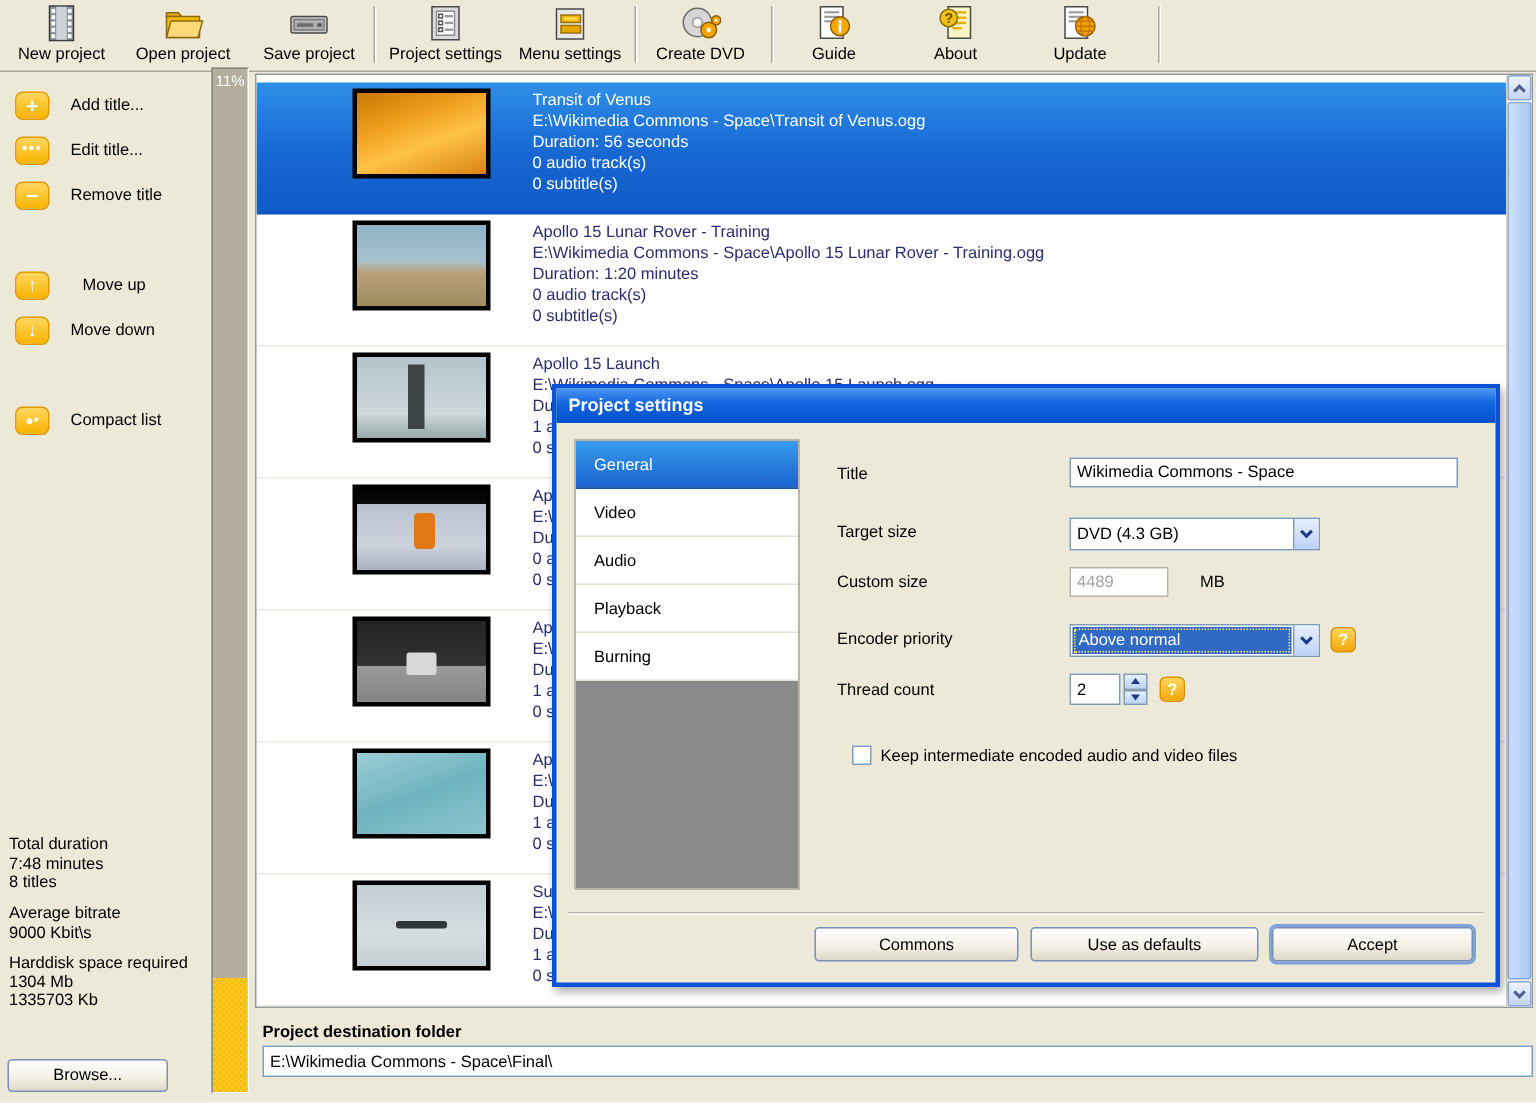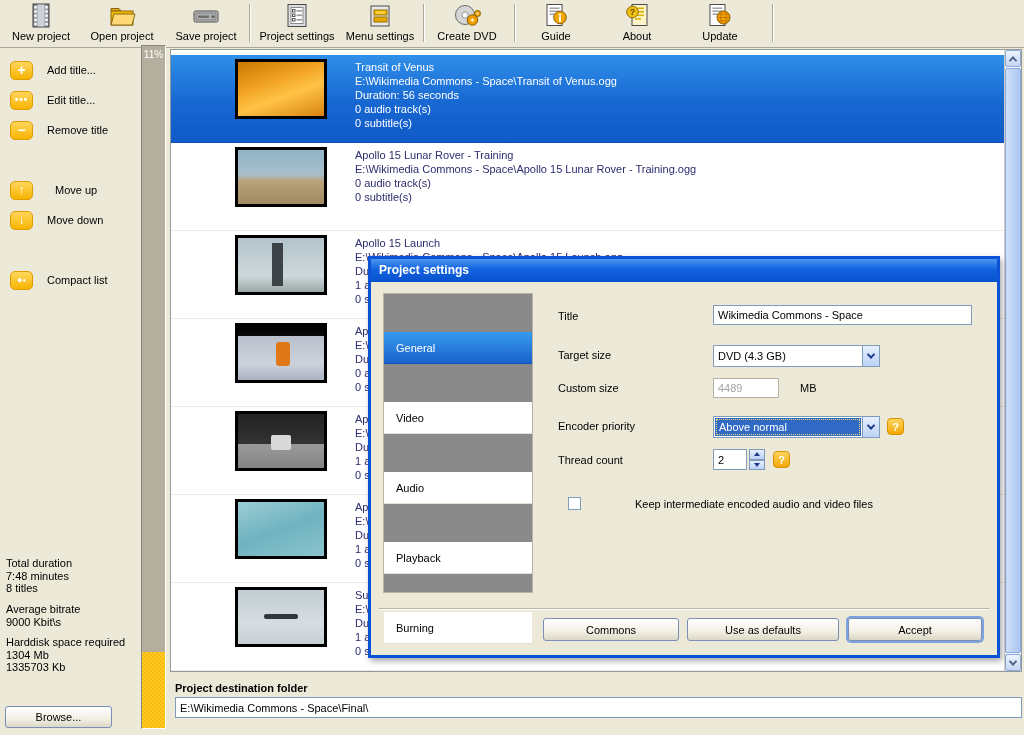--- a/index.html
+++ b/index.html
@@ -67,39 +67,39 @@
   .dest-input { position:absolute; left:175px; top:697px; width:847px; height:21px; border:1px solid #7f9db9;
                 font-family:"Liberation Sans",sans-serif; font-size:11px; padding:2px 4px; background:#fff; }
 
   
   .dialog { position:absolute; left:368px; top:256px; width:632px; height:402px; background:#ece9d8;
             border:3px solid #0b52d6; box-shadow:2px 3px 6px rgba(0,0,0,.35); z-index:10; }
   .dlg-titlebar { height:23px; background:linear-gradient(180deg,#4a96f2 0%,#1263e0 45%,#0750cc 100%);
                   color:#fff; font-weight:bold; font-size:12px; line-height:23px; padding-left:8px; }
   .dlg-body { position:relative; width:100%; height:373px; }
   .tabpanel { position:absolute; left:12px; top:11px; width:150px; height:300px; background:#8a8a8a; border:1px solid #b8b4a4; }
-  .tab { height:32px; line-height:32px; padding-left:12px; font-size:11px; background:#fff; border-bottom:1px solid #e3e0d4; color:#000; cursor:default;margin-top:38px; }
+  .tab { height:32px; line-height:32px; padding-left:12px; font-size:11px; background:#fff; border-bottom:1px solid #e3e0d4; color:#000; cursor:default; }
   .tab.selected { background:linear-gradient(180deg,#379aee 0%,#1a62cc 100%); color:#fff; border-bottom:1px solid #1255b4; }
   .flabel { position:absolute; left:187px; font-size:11px; color:#000; white-space:nowrap; }
   .txt { position:absolute; border:1px solid #7f9db9; background:#fff; font-family:"Liberation Sans",sans-serif; font-size:11px; padding:2px 4px; }
   .txt:disabled { color:#a3a3a3; border-color:#b5b2a4; background:#fff; }
   .combo { position:absolute; height:22px; border:1px solid #7f9db9; background:#fff; display:flex; align-items:stretch; }
   .combo .cval { flex:1; font-size:11px; line-height:20px; padding-left:4px; white-space:nowrap; overflow:hidden; }
   .combo .cbtn { width:17px; background:linear-gradient(180deg,#e6effe 0%,#bcd2f6 100%); border-left:1px solid #7f9db9;
                  display:flex; align-items:center; justify-content:center; }
   .combo .cbtn .chev { border-color:#1c3a8c; }
   .combo.focused .cval { background:#316ac5; color:#fff; outline:1px dotted #f7e36c; outline-offset:-2px; margin:1px; line-height:18px; }
   .helpbtn { position:absolute; width:17px; height:17px; background:linear-gradient(180deg,#ffd65e,#f2a705);
              border:1px solid #d89200; border-radius:4px; color:#fff; font-weight:bold; font-size:11px;
              display:flex; align-items:center; justify-content:center; }
   .spinner { position:absolute; width:16px; height:21px; display:flex; flex-direction:column; }
   .spinbtn { flex:1; background:linear-gradient(180deg,#e6effe,#bcd2f6); border:1px solid #7f9db9; display:flex; align-items:center; justify-content:center; }
   .tri-up { width:0; height:0; border-left:3px solid transparent; border-right:3px solid transparent; border-bottom:4px solid #1c3a8c; }
   .tri-down { width:0; height:0; border-left:3px solid transparent; border-right:3px solid transparent; border-top:4px solid #1c3a8c; }
-  .cbrow { position:absolute; left:197px; top:215px; display:flex; align-items:center;gap:48px; }
+  .cbrow { position:absolute; left:197px; top:215px; display:flex; align-items:center; }
   .cbbox { width:13px; height:13px; background:#fff; border:1px solid #7f9db9; }
   .cblabel { font-size:11px; margin-left:6px; }
   .divider { position:absolute; left:8px; right:8px; top:326px; height:2px; border-top:1px solid #b8b4a8; border-bottom:1px solid #fff; }
   .dlgbtn { position:absolute; top:336px; height:23px; }
   .dlgbtn.default { box-shadow:0 0 0 2px #7da2dd; }
 </style>
 </head>
 <body>
 
 <div class="toolbar">
@@ -295,20 +295,21 @@
         <div>0 audio track(s)</div>
         <div>0 subtitle(s)</div>
       </div>
     </div>
 
     <div class="item">
       <div class="thumb thumb2"></div>
       <div class="meta">
         <div>Apollo 15 Lunar Rover - Training</div>
         <div>E:\Wikimedia Commons - Space\Apollo 15 Lunar Rover - Training.ogg</div>
+        <div>Duration: 1:20 minutes</div>
         <div>0 audio track(s)</div>
         <div>0 subtitle(s)</div>
       </div>
     </div>
 
     <div class="item">
       <div class="thumb thumb3"></div>
       <div class="meta">
         <div>Apollo 15 Launch</div>
         <div>E:\Wikimedia Commons - Space\Apollo 15 Launch.ogg</div>

